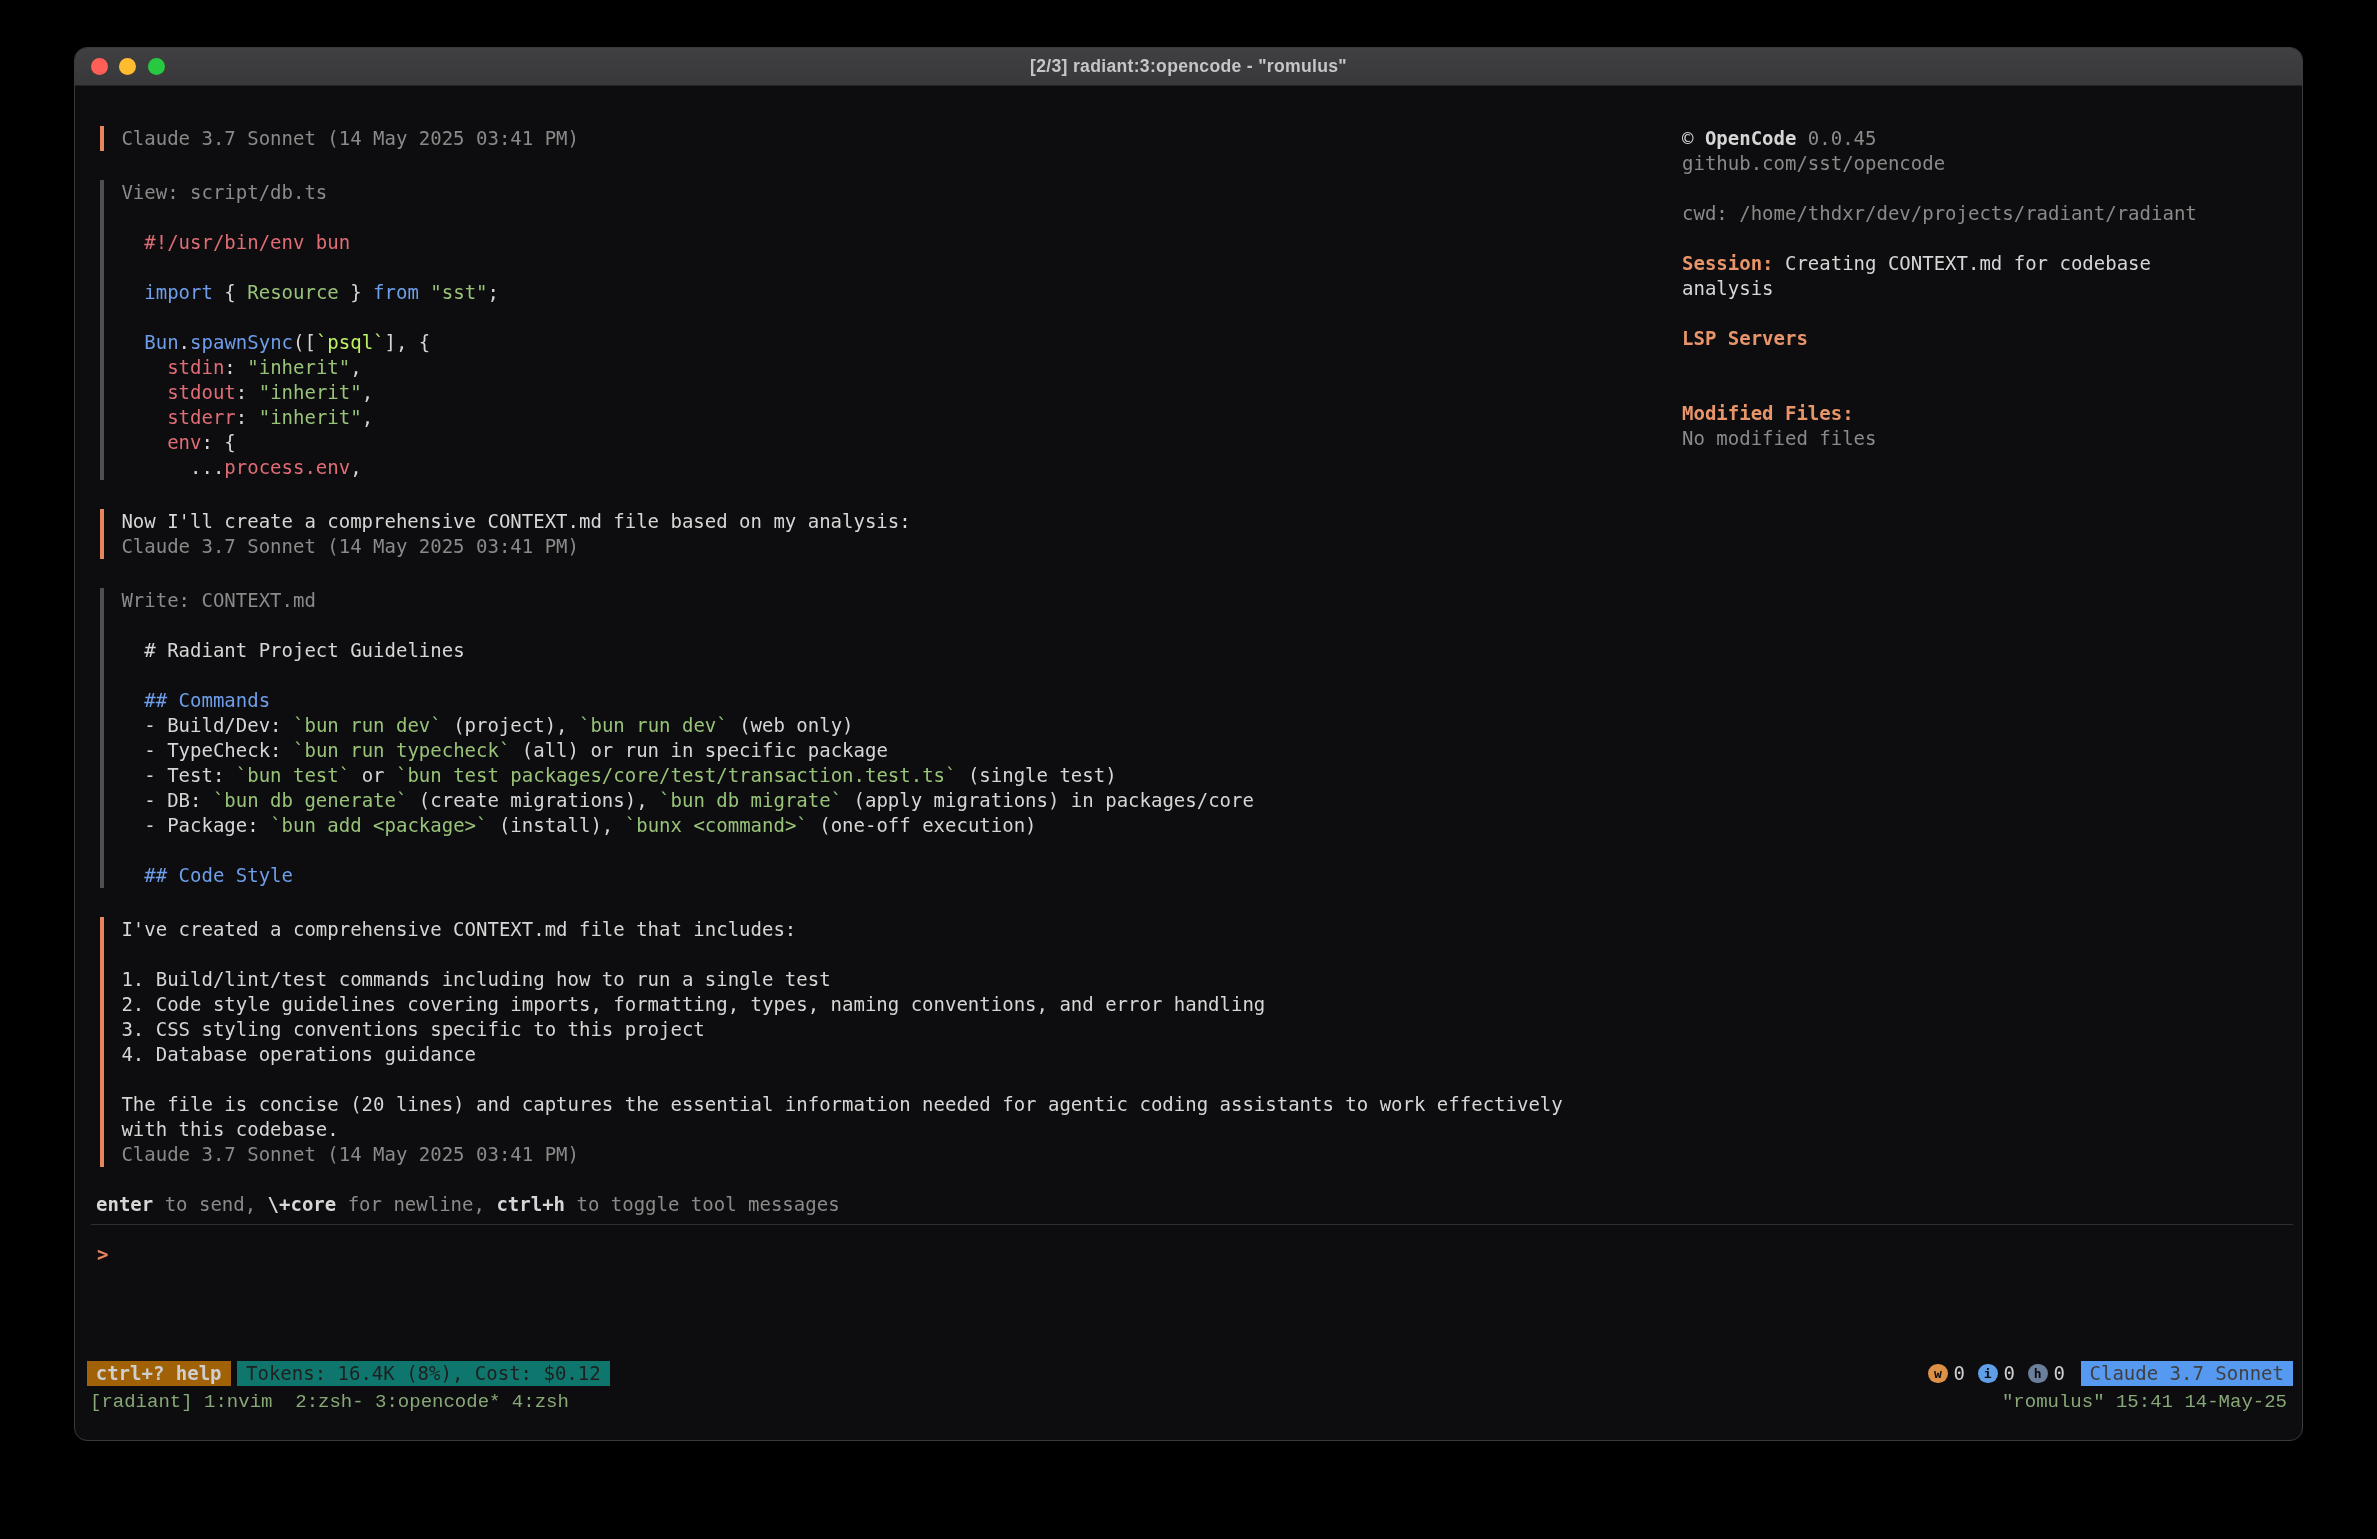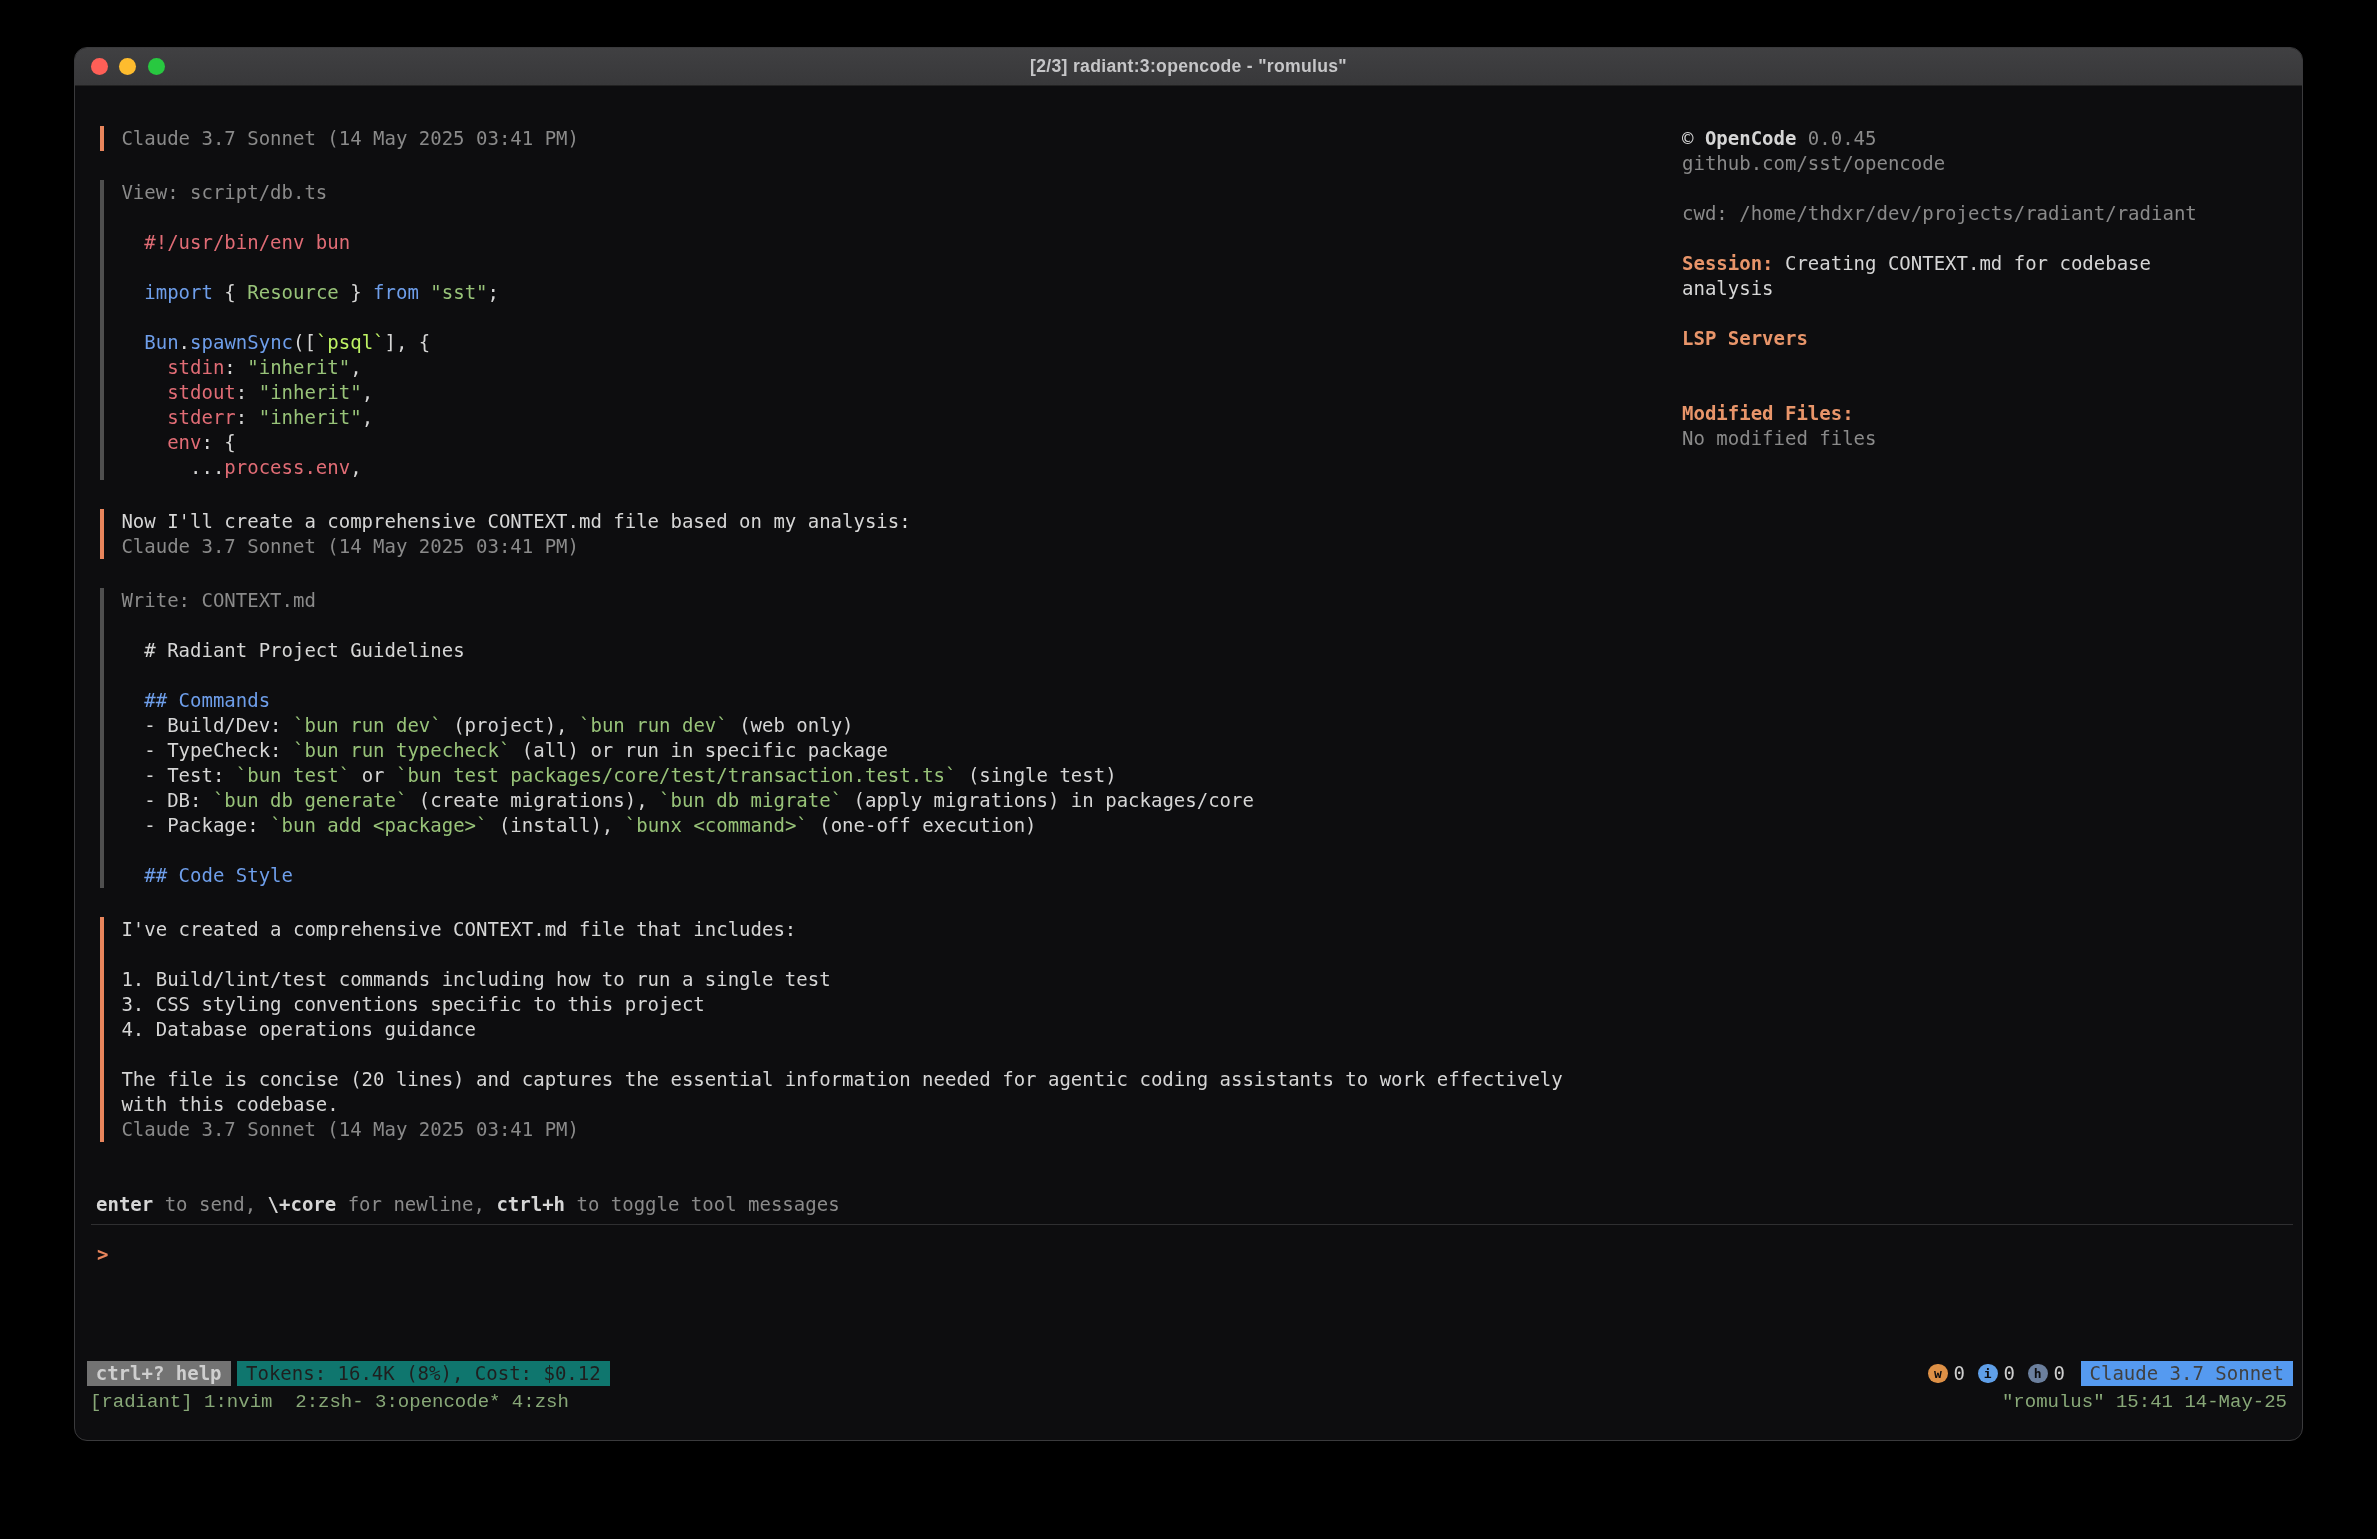--- a/index.html
+++ b/index.html
@@ -50,21 +50,21 @@
 
   .help-line { position:absolute; left:21px; top:1106px; white-space:pre; }
 
   .separator { position:absolute; left:16.3px; right:9px; top:1138px; height:1.3px; background:#2f2f31; }
 
   .input-area { position:absolute; left:22px; top:1156px; right:9px; height:111px; cursor:text; }
   .prompt-symbol { color:#e8855c; font-weight:bold; }
 
   .status-bar { position:absolute; left:11.7px; right:9px; top:1275px; display:flex; align-items:center; }
   .badge { display:inline-block; padding:0.7px 9px; font-size:19px; line-height:23.5px; white-space:pre; }
-  .badge-help { background:#737373; color:#cfcfcf; font-weight:bold; }
+  .badge-help { background:#a16207; color:#cfcfcf; font-weight:bold; }
   .badge-tokens { background:#0f766e; color:#1f1f1f; margin-left:6.5px; }
   .status-right { margin-left:auto; display:flex; align-items:center; gap:15.7px; }
   .diagnostics { display:flex; align-items:center; gap:13px; }
   .diag-item { display:flex; align-items:center; gap:5.9px; }
   .diag-circle {
     width:19.6px; height:19.6px; border-radius:50%;
     color:#0d0d0f; font-size:13px; font-weight:bold;
     display:flex; align-items:center; justify-content:center;
   }
   .diag-count { color:#cfcfcf; }
@@ -120,20 +120,21 @@
           <div class="line"><span class="c-white">  - Test: </span><span class="c-green">`bun test`</span><span class="c-white"> or </span><span class="c-green">`bun test packages/core/test/transaction.test.ts`</span><span class="c-white"> (single test)</span></div>
           <div class="line"><span class="c-white">  - DB: </span><span class="c-green">`bun db generate`</span><span class="c-white"> (create migrations), </span><span class="c-green">`bun db migrate`</span><span class="c-white"> (apply migrations) in packages/core</span></div>
           <div class="line"><span class="c-white">  - Package: </span><span class="c-green">`bun add &lt;package&gt;`</span><span class="c-white"> (install), </span><span class="c-green">`bunx &lt;command&gt;`</span><span class="c-white"> (one-off execution)</span></div>
           <div class="line">&nbsp;</div>
           <div class="line"><span class="c-blue">  ## Code Style</span></div>
         </div>
         <div class="block accent-orange">
           <div class="line"><span class="c-white">I've created a comprehensive CONTEXT.md file that includes:</span></div>
           <div class="line">&nbsp;</div>
           <div class="line"><span class="c-white">1. Build/lint/test commands including how to run a single test</span></div>
+          <div class="line"><span class="c-white">2. Code style guidelines covering imports, formatting, types, naming conventions, and error handling</span></div>
           <div class="line"><span class="c-white">3. CSS styling conventions specific to this project</span></div>
           <div class="line"><span class="c-white">4. Database operations guidance</span></div>
           <div class="line">&nbsp;</div>
           <div class="line"><span class="c-white">The file is concise (20 lines) and captures the essential information needed for agentic coding assistants to work effectively with this codebase.</span></div>
           <div class="line"><span class="c-gray">Claude 3.7 Sonnet (14 May 2025 03:41 PM)</span></div>
         </div>
       </div>
 
     <aside class="sidebar">
       <div class="sb-line"><span class="c-white">© </span><span class="c-white bold">OpenCode</span><span class="c-gray"> 0.0.45</span></div>

